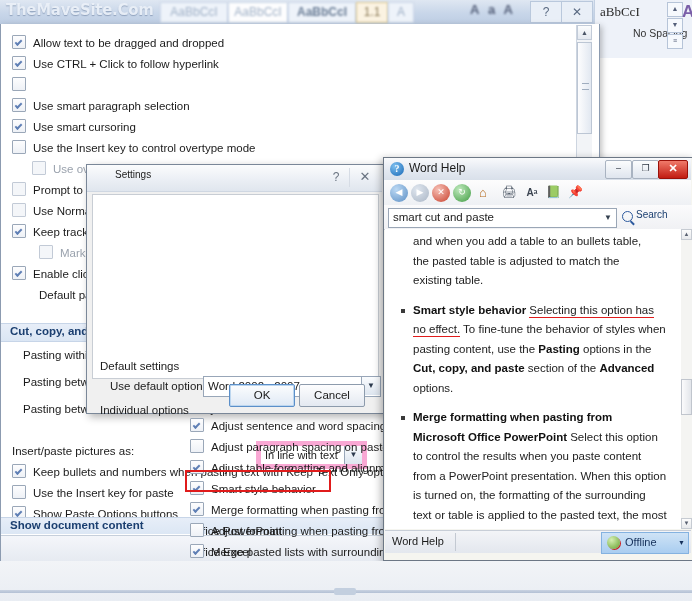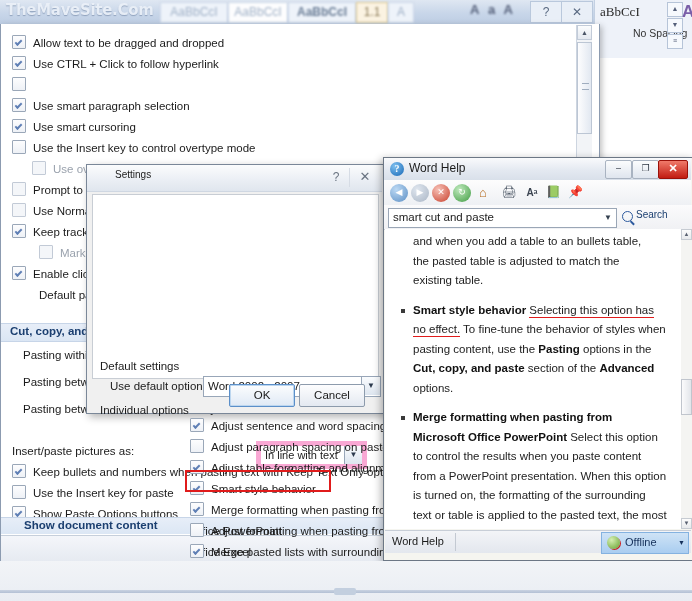--- a/index.html
+++ b/index.html
@@ -63,21 +63,21 @@
   .indent1{margin-left:20px;}
   .indent2{margin-left:27px;}
 
   #sec-cutcopy{left:0;top:299px;width:574px;height:17px;
     background:linear-gradient(#e7eef8,#dbe6f4);border-top:1px solid #c7d5e8;
     border-bottom:1px solid #c7d5e8;}
   #sec-cutcopy span{position:absolute;left:9px;top:1px;color:#1b3f70;font-weight:bold;font-size:11.5px;}
   #sec-showdoc{left:0;top:493px;width:574px;height:17px;
     background:linear-gradient(#e7eef8,#dbe6f4);border-top:1px solid #c7d5e8;
     border-bottom:1px solid #c7d5e8;}
-  #sec-showdoc span{position:absolute;left:23px;top:1px;color:#1b3f70;font-weight:bold;font-size:11.5px;}
+  #sec-showdoc span{position:absolute;left:9px;top:1px;color:#1b3f70;font-weight:bold;font-size:11.5px;}
 
   .pastrow{left:22px;width:320px;height:26px;color:#1b1b1b;font-size:11.5px;}
 
   #insert-label{left:11px;top:421px;font-size:11.5px;}
   #combo-inline{left:255px;top:417px;width:97px;height:18px;border:5px solid #f9a8d4;
     background:#fff;font-size:11px;line-height:18px;padding-left:4px;}
   #combo-inline .arrow{position:absolute;right:0;top:0;width:17px;height:18px;
     background:linear-gradient(#fafcfe,#dde5ef);border-left:1px solid #98a6b8;
     text-align:center;line-height:17px;font-size:8px;color:#2c3a4d;}
 

